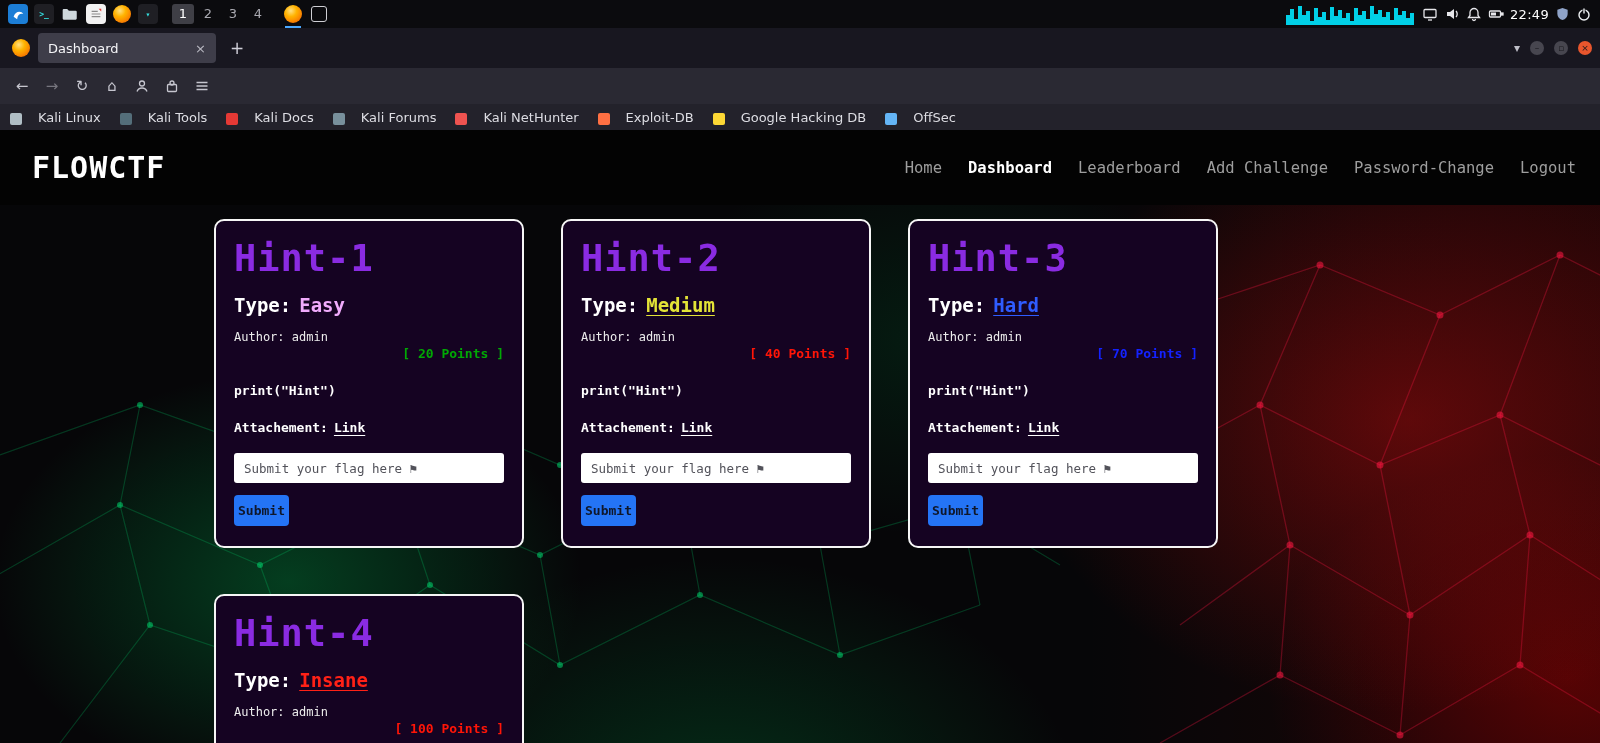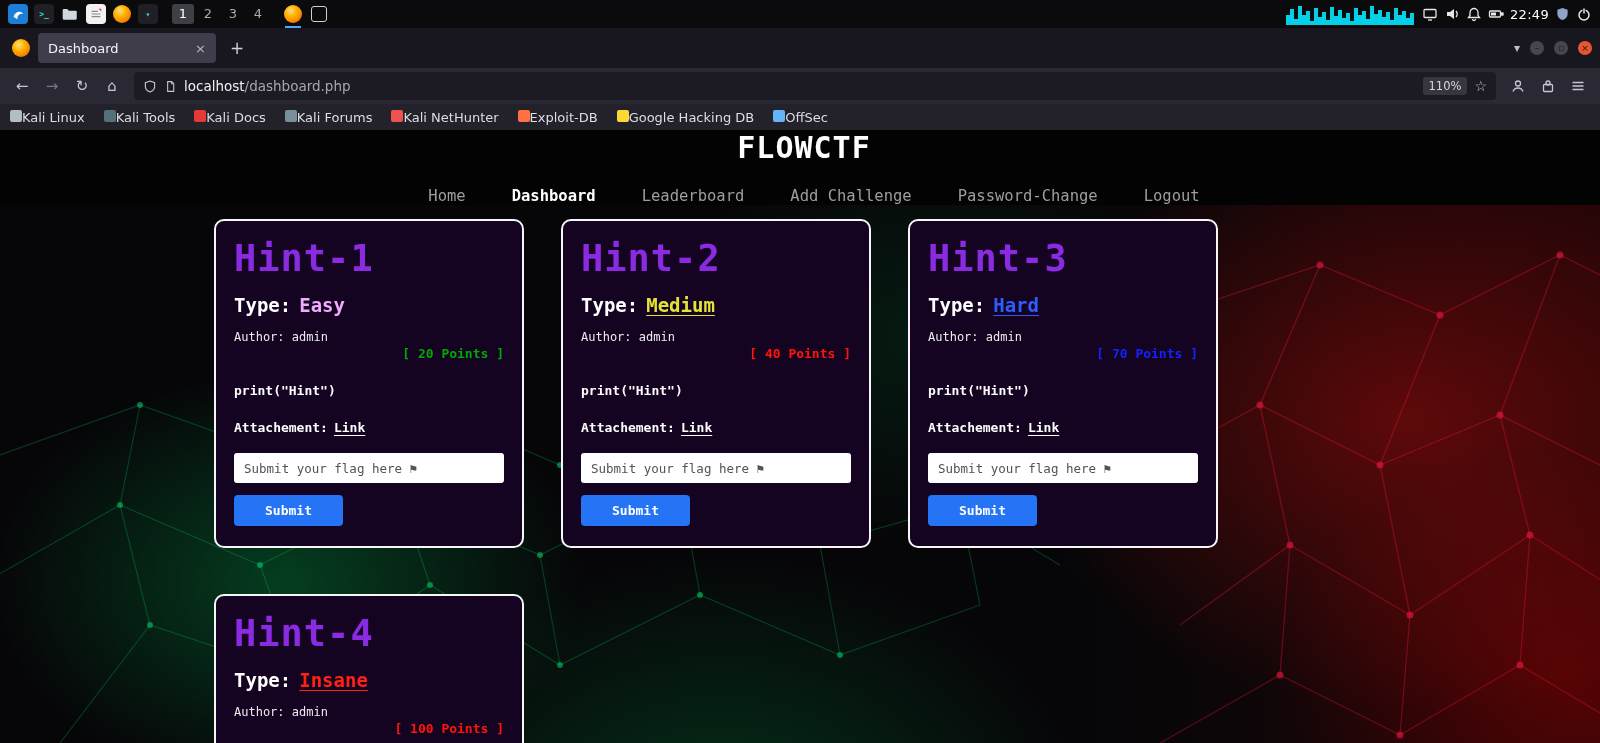--- a/index.html
+++ b/index.html
@@ -41,28 +41,28 @@
   .urlbar { flex:1; height:28px; margin:0 6px; background:#1c1b24; border-radius:4px; display:flex; align-items:center; padding:0 9px; gap:7px; font-size:13.5px; }
   .url-host { color:#f1f1f4; }
   .url-path { color:#a6a6b0; }
   .url-text { flex:1; white-space:nowrap; overflow:hidden; cursor:text; }
   .zoom-chip { background:#37363f; border-radius:3px; padding:2px 6px; font-size:11.5px; color:#d8d8de; cursor:pointer; }
   .star { color:#c6c6cf; font-size:14px; cursor:pointer; }
   .tool-ic { width:28px; height:28px; display:flex; align-items:center; justify-content:center; border-radius:4px; cursor:pointer; }
 
   
   .bookmarks { height:26px; background:#23222b; display:flex; align-items:center; padding:0 10px; gap:19px; }
-  .bm { display:flex; align-items:flex-start; gap:0; color:#dddde3; font-size:13px; cursor:pointer; white-space:nowrap; }
+  .bm { display:flex; align-items:flex-end; gap:16px; color:#dddde3; font-size:13px; cursor:pointer; white-space:nowrap; }
   .bm-ic { width:12px; height:12px; border-radius:2px; }
 
   
-  .page-header { height:75px; background:#030303; display:flex; align-items:center; justify-content:space-between; padding:0 24px 0 32px; position:relative; z-index:3;flex-direction:column; }
+  .page-header { height:75px; background:#030303; display:flex; align-items:center; justify-content:space-between; padding:0 24px 0 32px; position:relative; z-index:3; }
   .brand { font-family:"DejaVu Sans Mono",monospace; font-weight:bold; font-size:30px; color:#fff; letter-spacing:1px; }
   .site-nav { display:flex; gap:26px; font-family:"DejaVu Sans Mono",monospace; font-size:15.5px; }
-  .site-nav a { color:#9e9e9e; text-decoration:none; cursor:pointer;margin-left:20px; }
+  .site-nav a { color:#9e9e9e; text-decoration:none; cursor:pointer; }
   .site-nav a.active { color:#fff; font-weight:bold; }
 
   .content { position:relative; height:538px; background:#060608; overflow:hidden; }
   .content::before { content:""; position:absolute; inset:0; z-index:0;
     background:
       radial-gradient(420px 300px at 18% 70%, rgba(0,190,85,.30), transparent 70%),
       radial-gradient(520px 380px at 45% 115%, rgba(0,170,75,.26), transparent 70%),
       radial-gradient(380px 280px at 58% 25%, rgba(0,140,65,.16), transparent 70%),
       radial-gradient(560px 420px at 88% 40%, rgba(215,15,15,.38), transparent 70%),
       radial-gradient(430px 320px at 98% 88%, rgba(200,0,0,.34), transparent 70%),
@@ -75,21 +75,21 @@
   .card-type { margin-top:14px; font-size:19px; font-weight:bold; }
   .type-val { margin-left:8px; text-decoration:none; cursor:pointer; }
   .type-val.u { text-decoration:underline; text-underline-offset:3px; }
   .card-author { margin-top:14px; font-size:12px; color:#ececec; }
   .card-points { margin-top:2px; font-size:13px; font-weight:bold; text-align:right; }
   .card-code { margin-top:22px; font-size:13px; font-weight:bold; }
   .card-attach { margin-top:22px; font-size:13px; font-weight:bold; }
   .attach-link { color:#fff; text-decoration:underline; text-underline-offset:3px; margin-left:6px; cursor:pointer; }
   .flag-input { margin-top:18px; width:100%; height:30px; border:none; border-radius:3px; background:#fff; padding:0 10px; font-family:"DejaVu Sans Mono",monospace; font-size:12.5px; color:#222; }
   .flag-input::placeholder { color:#52525a; }
-  .submit-btn { margin-top:12px; border:none; border-radius:4px; color:#ffffff; font-family:"DejaVu Sans Mono",monospace; font-weight:bold; font-size:13px; padding:8px 31px; cursor:pointer; display:inline-block; }
+  .submit-btn { margin-top:12px; border:none; border-radius:4px; color:#0f172a; font-family:"DejaVu Sans Mono",monospace; font-weight:bold; font-size:13px; padding:8px 4px; cursor:pointer; display:inline-block; }
 </style>
 </head>
 <body>
 
 <div class="system-bar">
   <div class="launchers">
     <div class="l-ic kali">
       <svg width="14" height="14" viewBox="0 0 16 16">
           <path d="M3 11 C5 4 12 4 14 8 C10.5 7 7.5 9 7 14 Z" fill="#fff"></path>
         </svg>
@@ -172,32 +172,20 @@
     <div class="wbtn">▫</div>
     <div class="wbtn close-win">×</div>
   </div>
 </div>
 
 <div class="toolbar">
   <div class="nav-btn">←</div>
   <div class="nav-btn dim">→</div>
   <div class="nav-btn">↻</div>
   <div class="nav-btn">⌂</div>
-  <div class="urlbar">
-    <svg width="14" height="15" viewBox="0 0 16 16" fill="none" stroke="#c6c6cf" stroke-width="1.3">
-        <path d="M8 1.8l5.3 1.9v4.4c0 3-2.2 5.1-5.3 6.1-3.1-1-5.3-3.1-5.3-6.1V3.7z"></path>
-      </svg>
-    <svg width="13" height="15" viewBox="0 0 16 16" fill="none" stroke="#c6c6cf" stroke-width="1.3">
-        <path d="M4.5 2h5l2.5 2.5V14h-7.5z"></path>
-        <path d="M9.5 2v2.5H12"></path>
-      </svg>
-    <span class="url-text"><span class="url-host">localhost</span><span class="url-path">/dashboard.php</span></span>
-    <span class="zoom-chip">110%</span>
-    <span class="star">☆</span>
-  </div>
   <div class="tool-ic">
     <svg width="16" height="16" viewBox="0 0 16 16" fill="none" stroke="#c6c6cf" stroke-width="1.3">
         <circle cx="8" cy="5.5" r="2.5"></circle>
         <path d="M3 13.5c1-2.7 3-3.5 5-3.5s4 .8 5 3.5"></path>
       </svg>
   </div>
   <div class="tool-ic">
     <svg width="16" height="16" viewBox="0 0 16 16" fill="none" stroke="#c6c6cf" stroke-width="1.3">
         <rect x="3.5" y="6.5" width="9" height="7" rx="1"></rect>
         <circle cx="8" cy="5" r="2"></circle>

